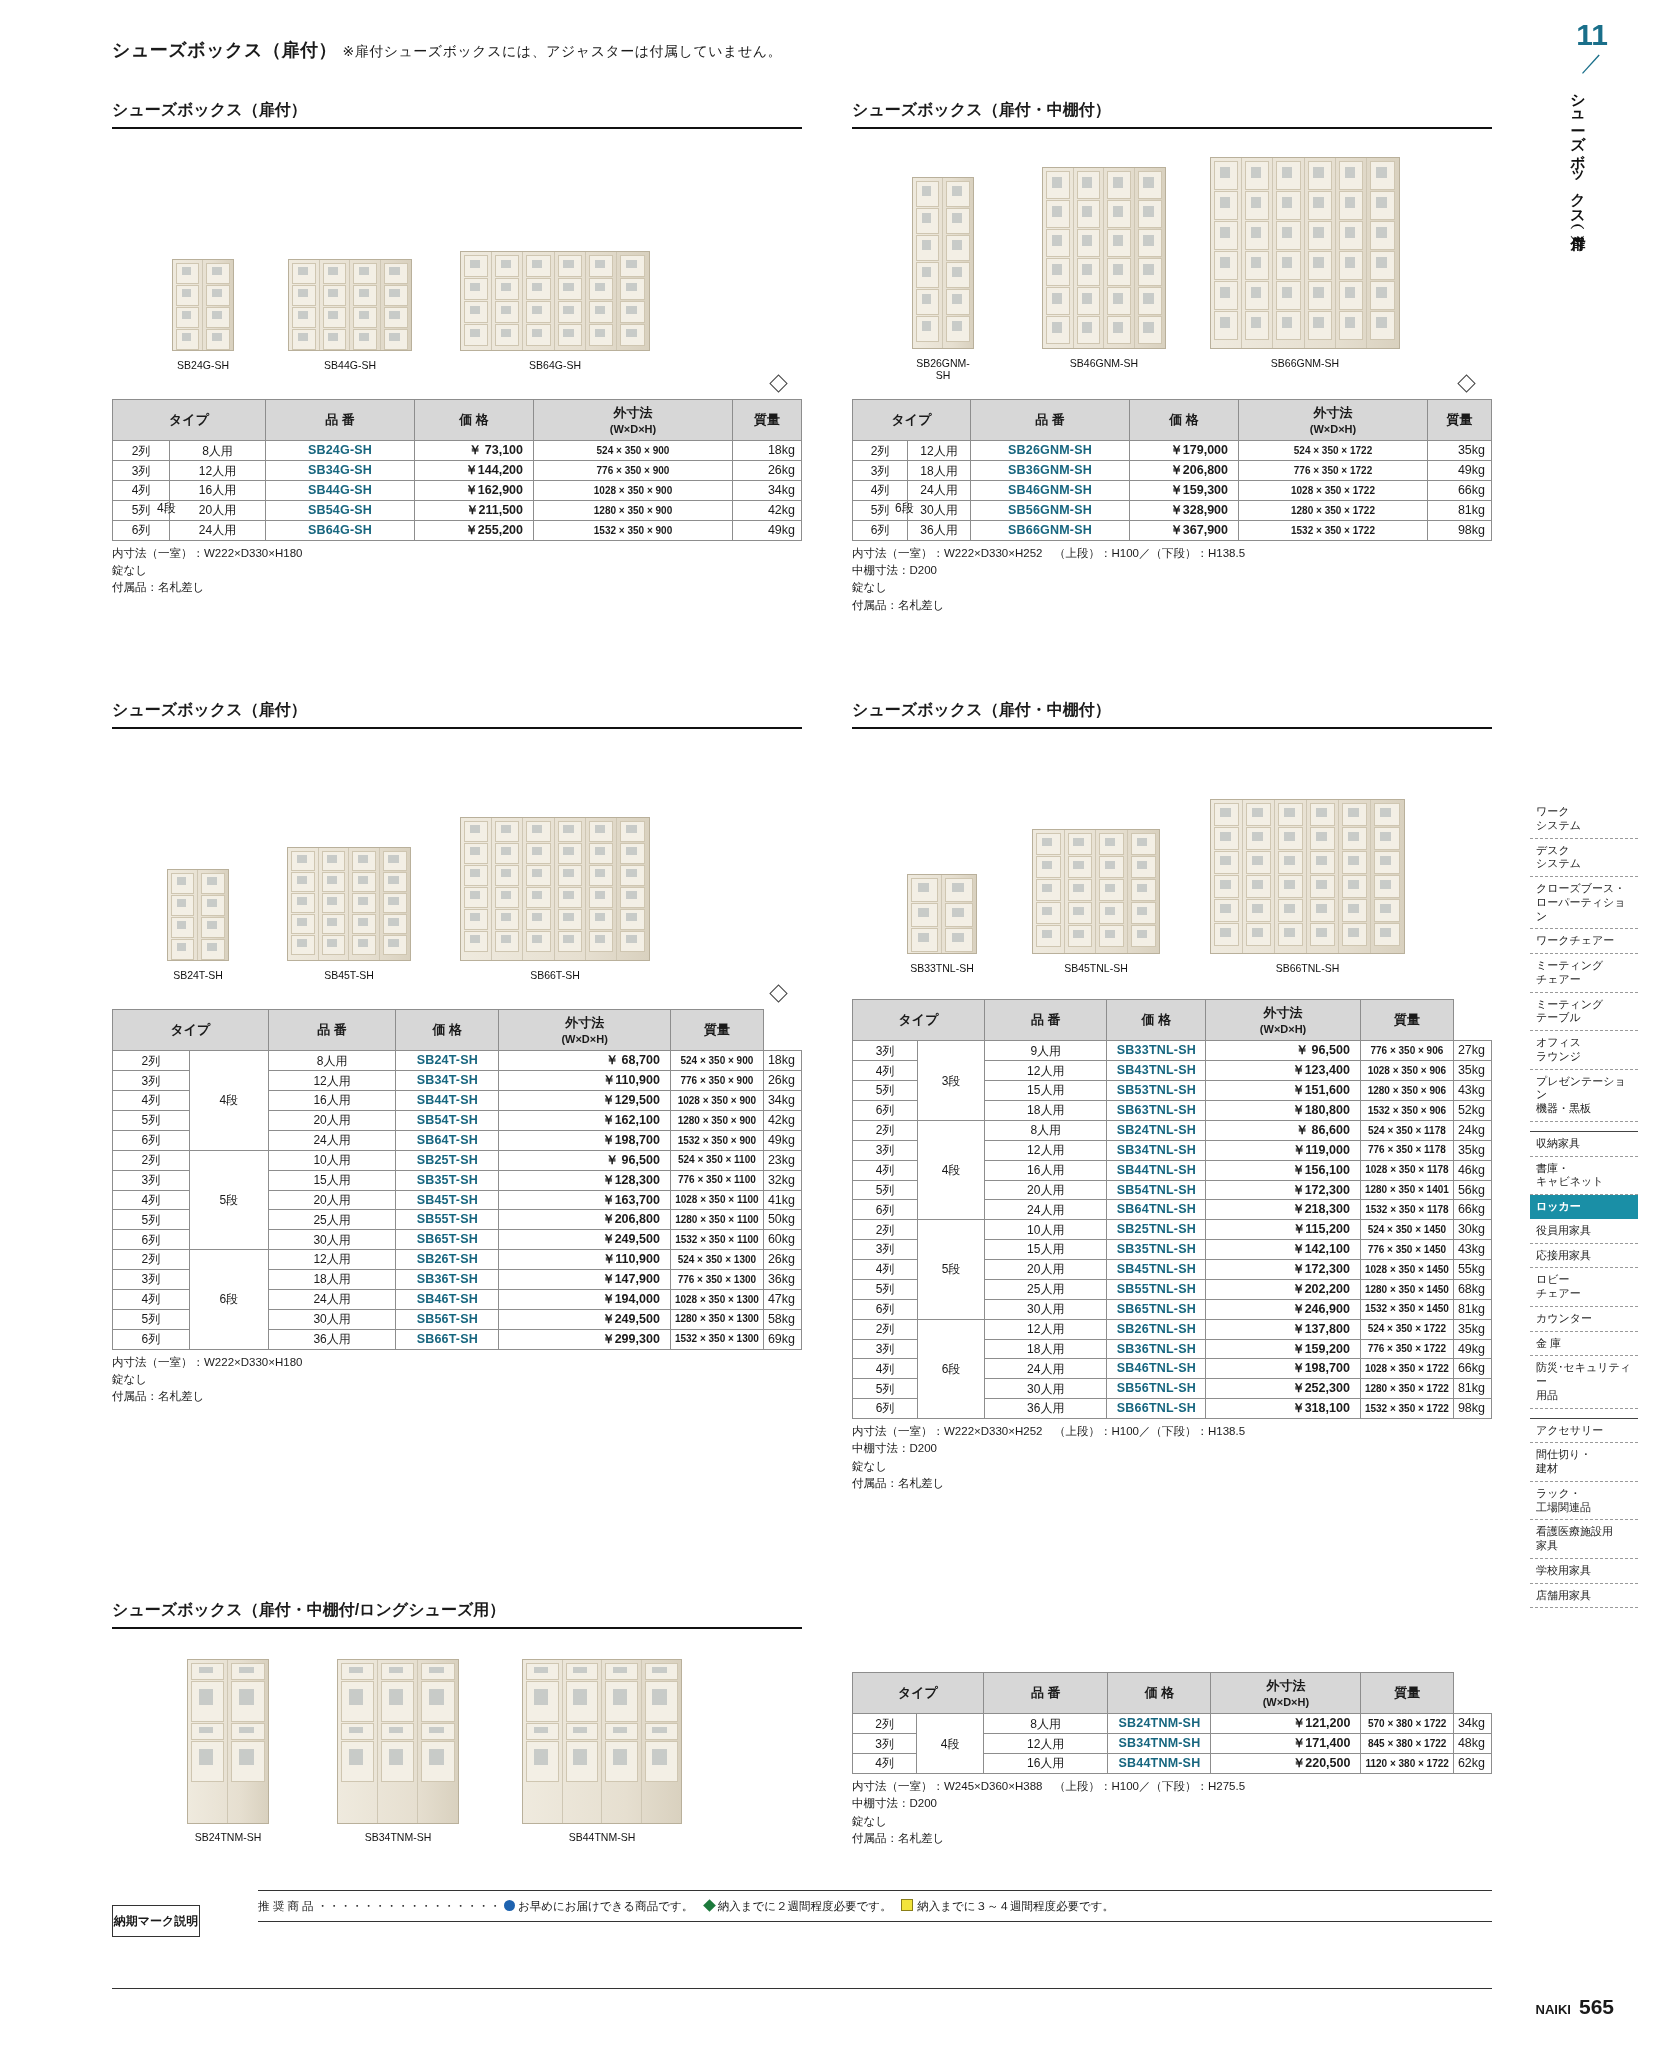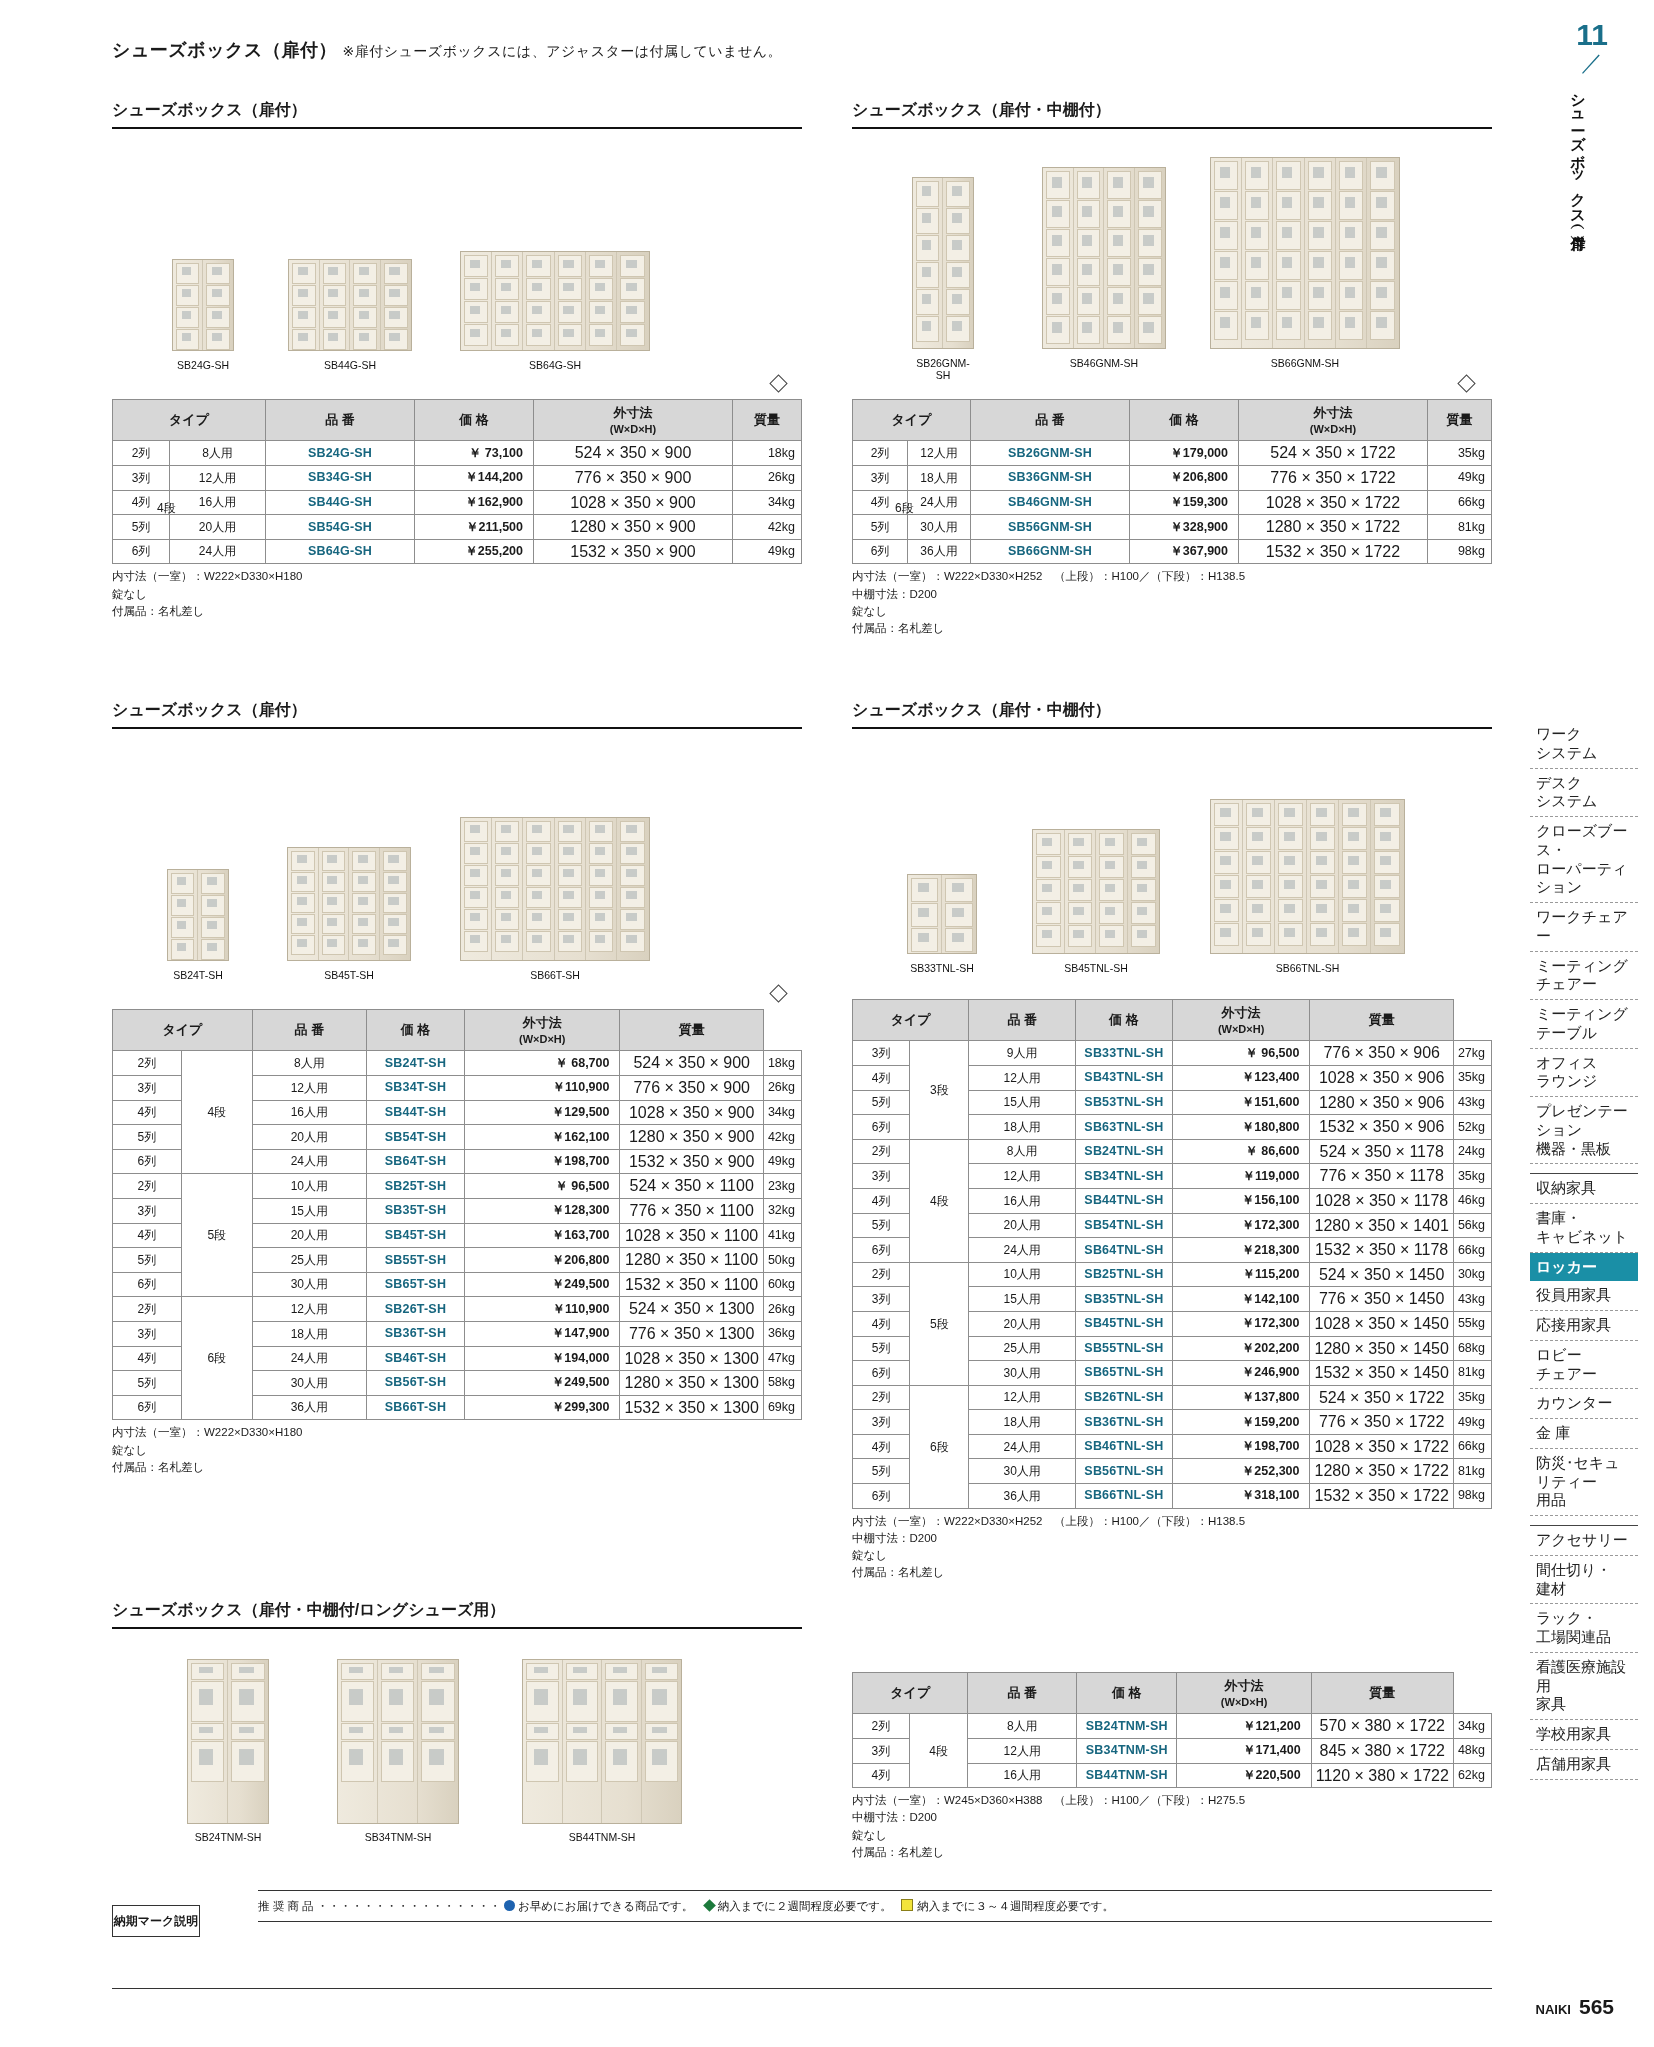--- a/index.html
+++ b/index.html
@@ -75,27 +75,27 @@
   }
   table.spec th,table.spec td{
     border:1px solid #8d8d8d;padding:1px 4px;text-align:center;
     white-space:nowrap;line-height:1.35;
   }
   table.spec thead th{
     background:#d7d7d7;font-weight:bold;font-size:13px;padding:4px 4px;
   }
   table.spec td.code{color:#17667f;font-weight:bold;letter-spacing:.2px;}
   table.spec td.price{text-align:right;padding-right:10px;font-weight:bold;}
-  table.spec td.dim{font-size:16px;}
+  table.spec td.dim{font-size:10px;font-weight:bold;}
   table.spec td.wt{text-align:right;padding-right:6px;}
   table.spec td.type{font-size:12px;}
   .foot-note{font-size:11.5px;line-height:1.5;margin-top:4px;}
 
   
-  .side-index{position:absolute;right:16px;top:720px;width:108px;font-size:15px;}
+  .side-index{position:absolute;right:16px;top:800px;width:108px;font-size:11px;}
   .side-index .it{
     padding:5px 4px 5px 6px;border-bottom:1px dashed #9a9a9a;
     line-height:1.25;color:#222;
   }
   .side-index .it.active{background:#1a8fa6;color:#fff;font-weight:bold;border-bottom:none;}
   .side-index .sep{height:9px;border-bottom:1px solid #444;}
 
   
   .legend{
     position:absolute;left:112px;top:1894px;width:1380px;

